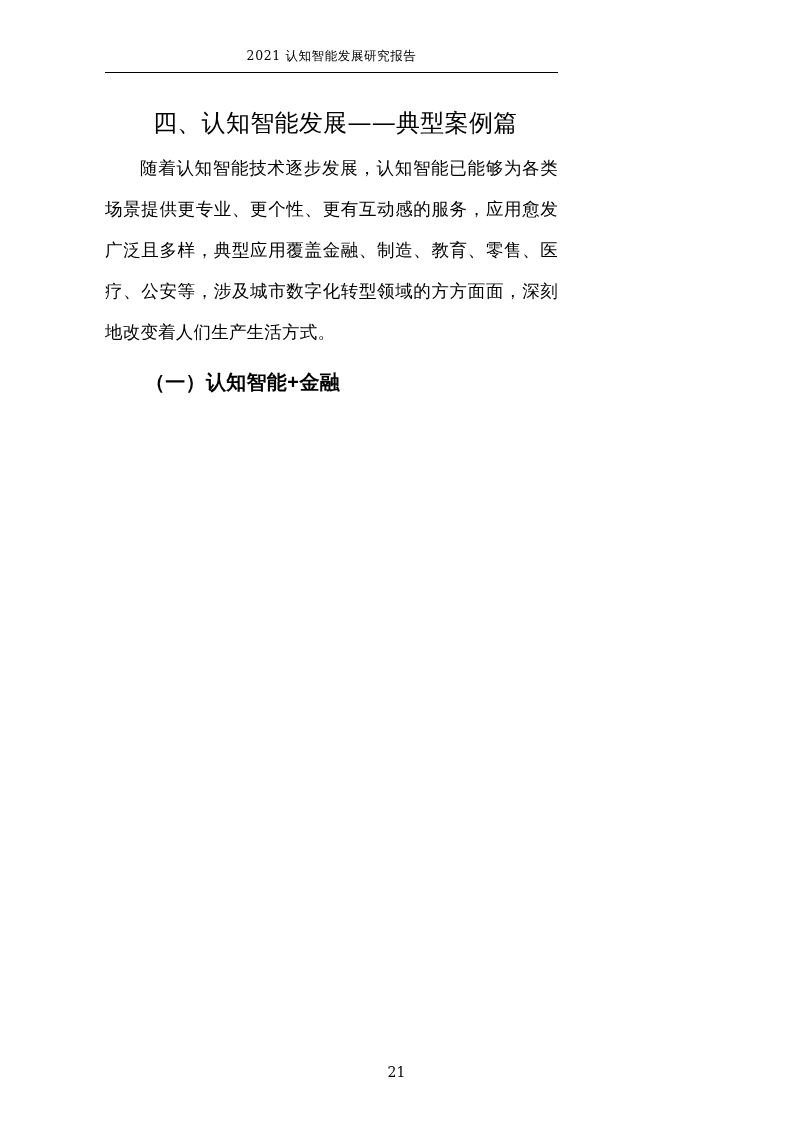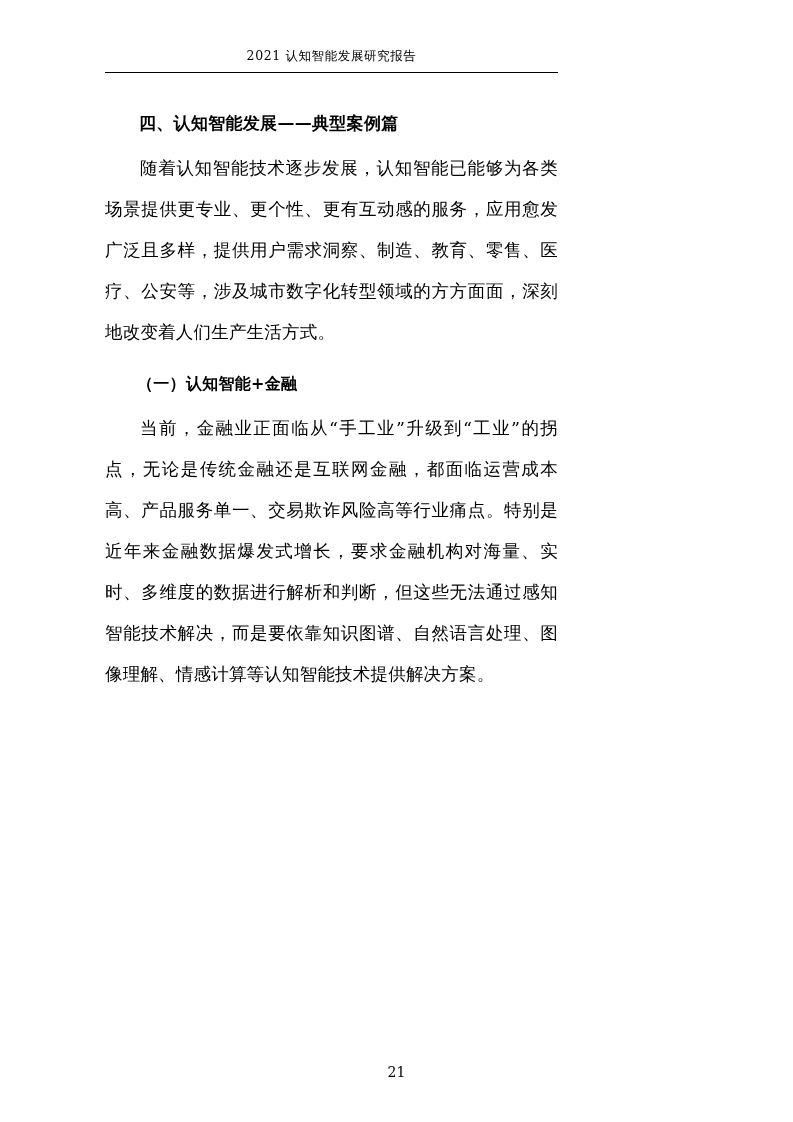--- a/index.html
+++ b/index.html
@@ -38,34 +38,35 @@
     line-height: 41px;
   }
   p.para {
     margin: 0 0 0 0;
     text-align: justify;
     text-justify: inter-ideograph;
     text-indent: 2em;
     letter-spacing: 0.2px;
   }
   h2.section-heading {
-    font-size: 17px;
-    font-weight: bold;
+    font-size: 24px;
+    font-weight: normal;
     margin: 10px 0 4px 0;
     text-indent: 2em;
     line-height: 41px;
     letter-spacing: 0.3px;
   }
   h3.sub-heading {
-    font-size: 16px;
+    font-size: 20px;
     font-weight: bold;
     margin: 10px 0 4px 0;
     text-indent: 2em;
     line-height: 41px;
     letter-spacing: 0.3px;
+    font-family: Liberation Mono, monospace;
   }
   .page-number {
     position: absolute;
     bottom: 42px;
     left: 0;
     width: 793px;
     text-align: center;
     font-size: 14px;
     font-family: "DejaVu Serif", "Liberation Serif", serif;
   }
@@ -80,24 +81,23 @@
 
 <div class="page">
 
   <div class="header">2021 认知智能发展研究报告</div>
 
   <div class="body-content">
 
 
     <h2 class="section-heading">四、认知智能发展——典型案例篇</h2>
 
-    <p class="para">随着认知智能技术逐步发展，认知智能已能够为各类场景提供更专业、更个性、更有互动感的服务，应用愈发广泛且多样，提供用户需求洞察、制造、教育、零售、医疗、公安等，涉及城市数字化转型领域的方方面面，深刻地改变着人们生产生活方式。</p>
+    <p class="para">随着认知智能技术逐步发展，认知智能已能够为各类场景提供更专业、更个性、更有互动感的服务，应用愈发广泛且多样，典型应用覆盖金融、制造、教育、零售、医疗、公安等，涉及城市数字化转型领域的方方面面，深刻地改变着人们生产生活方式。</p>
 
     <h3 class="sub-heading">（一）认知智能+金融</h3>
 
-    <p class="para">当前，金融业正面临从“手工业”升级到“工业”的拐点，无论是传统金融还是互联网金融，都面临运营成本高、产品服务单一、交易欺诈风险高等行业痛点。特别是近年来金融数据爆发式增长，要求金融机构对海量、实时、多维度的数据进行解析和判断，但这些无法通过感知智能技术解决，而是要依靠知识图谱、自然语言处理、图像理解、情感计算等认知智能技术提供解决方案。</p>
 
 
   </div>
 
   <div class="page-number">21</div>
 
 </div>
 
 </body></html>

